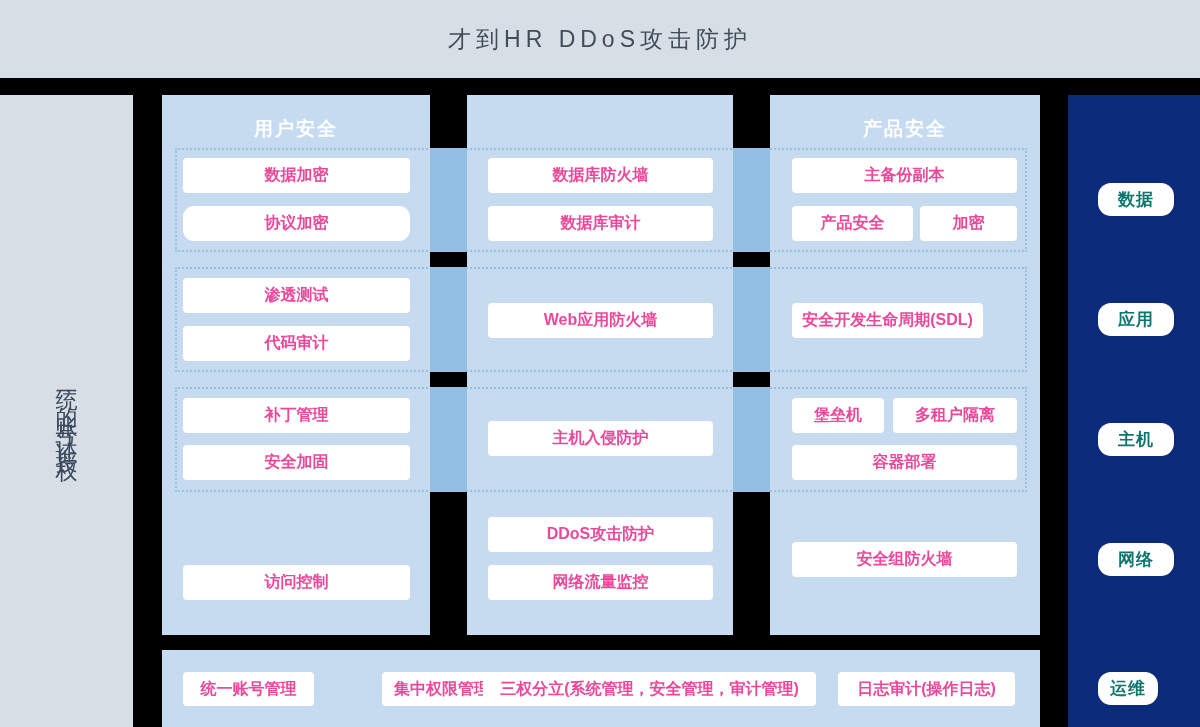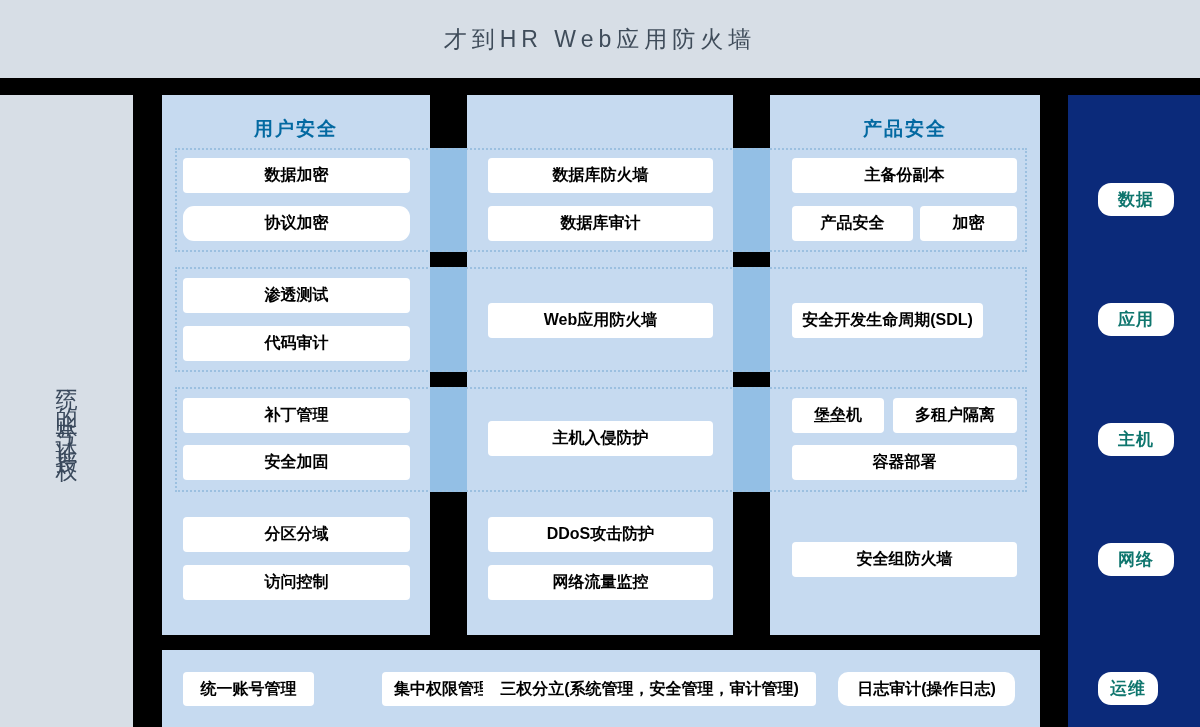--- a/index.html
+++ b/index.html
@@ -19,47 +19,47 @@
     left:0;top:95px;width:133px;height:632px;background:#d7dee6;
     display:flex;align-items:center;justify-content:center;
   }
   .left-label{
     writing-mode:vertical-rl;text-orientation:upright;
     color:#3a495c;font-size:22px;letter-spacing:9px;font-weight:400;
   }
   .col{background:#c6daf0;top:95px;height:540px;}
   .col-hdr{
     top:112px;height:34px;display:flex;align-items:center;justify-content:center;
-    color:#0369a1;font-size:19px;font-weight:bold;letter-spacing:2px;
+    color:#ffffff;font-size:19px;font-weight:bold;letter-spacing:2px;
   }
   .band{
     border:2px dotted #9cc0e0;background:transparent;pointer-events:none;z-index:3;
     box-sizing:border-box;left:175px;width:852px;
   }
   .bridge{background:#93bfe5;z-index:2;}
   .btn{
     background:#fff;border-radius:4px;z-index:4;
     display:flex;align-items:center;justify-content:center;
-    color:#000000;font-size:16px;font-weight:600;white-space:nowrap;
+    color:#ec4899;font-size:16px;font-weight:600;white-space:nowrap;
   }
   .navy-panel{left:1068px;top:95px;width:132px;height:632px;background:#0b2a7a;}
   .navy-btn{
     background:#fff;border-radius:13px;z-index:4;
     display:flex;align-items:center;justify-content:center;
     color:#0f766e;font-size:17px;font-weight:bold;letter-spacing:1px;
   }
   .bottom-panel{left:162px;top:650px;width:878px;height:77px;background:#c6daf0;}
 </style>
 </head>
 <body>
 
 <div id="page">
 
   <div class="abs header">
-    <div class="title">才到HR Web应用防火墙</div>
+    <div class="title">才到HR DDoS攻击防护</div>
   </div>
 
   <div class="abs left-panel">
     <div class="left-label">统一的账号认证授权</div>
   </div>
 
   <div class="abs col" style="left:162px;width:268px;"></div>
   <div class="abs col" style="left:467px;width:266px;"></div>
   <div class="abs col" style="left:770px;width:270px;"></div>
 
@@ -76,21 +76,20 @@
   <div class="abs band" style="top:148px;height:104px;"></div>
   <div class="abs band" style="top:267px;height:105px;"></div>
   <div class="abs band" style="top:387px;height:105px;"></div>
 
   <div class="abs btn" style="left:183px;top:158px;width:227px;height:35px;">数据加密</div>
   <div class="abs btn" style="left:183px;top:206px;width:227px;height:35px;border-radius:11px;">协议加密</div>
   <div class="abs btn" style="left:183px;top:278px;width:227px;height:35px;">渗透测试</div>
   <div class="abs btn" style="left:183px;top:326px;width:227px;height:35px;">代码审计</div>
   <div class="abs btn" style="left:183px;top:398px;width:227px;height:35px;">补丁管理</div>
   <div class="abs btn" style="left:183px;top:445px;width:227px;height:35px;">安全加固</div>
-  <div class="abs btn" style="left:183px;top:517px;width:227px;height:35px;">分区分域</div>
   <div class="abs btn" style="left:183px;top:565px;width:227px;height:35px;">访问控制</div>
 
   <div class="abs btn" style="left:488px;top:158px;width:225px;height:35px;">数据库防火墙</div>
   <div class="abs btn" style="left:488px;top:206px;width:225px;height:35px;">数据库审计</div>
   <div class="abs btn" style="left:488px;top:303px;width:225px;height:35px;">Web应用防火墙</div>
   <div class="abs btn" style="left:488px;top:421px;width:225px;height:35px;">主机入侵防护</div>
   <div class="abs btn" style="left:488px;top:517px;width:225px;height:35px;">DDoS攻击防护</div>
   <div class="abs btn" style="left:488px;top:565px;width:225px;height:35px;">网络流量监控</div>
 
   <div class="abs btn" style="left:792px;top:158px;width:225px;height:35px;">主备份副本</div>
@@ -106,15 +105,15 @@
   <div class="abs navy-btn" style="left:1098px;top:183px;width:76px;height:33px;">数据</div>
   <div class="abs navy-btn" style="left:1098px;top:303px;width:76px;height:33px;">应用</div>
   <div class="abs navy-btn" style="left:1098px;top:423px;width:76px;height:33px;">主机</div>
   <div class="abs navy-btn" style="left:1098px;top:543px;width:76px;height:33px;">网络</div>
   <div class="abs navy-btn" style="left:1098px;top:672px;width:60px;height:33px;">运维</div>
 
   <div class="abs bottom-panel"></div>
   <div class="abs btn" style="left:183px;top:672px;width:131px;height:34px;">统一账号管理</div>
   <div class="abs btn" style="left:342px;top:672px;width:120px;height:34px;margin-left:40px;">集中权限管理</div>
   <div class="abs btn" style="left:483px;top:672px;width:333px;height:34px;">三权分立(系统管理，安全管理，审计管理)</div>
-  <div class="abs btn" style="left:838px;top:672px;width:177px;height:34px;border-radius:10px;">日志审计(操作日志)</div>
+  <div class="abs btn" style="left:838px;top:672px;width:177px;height:34px;">日志审计(操作日志)</div>
 
 </div>
 
 </body></html>

